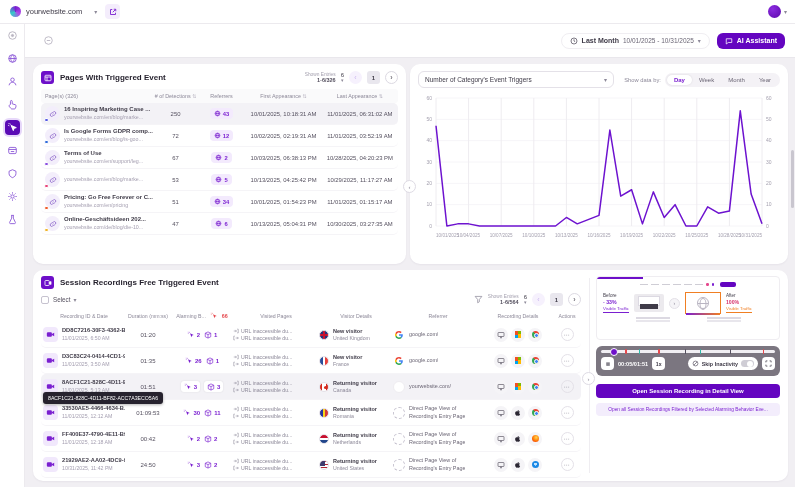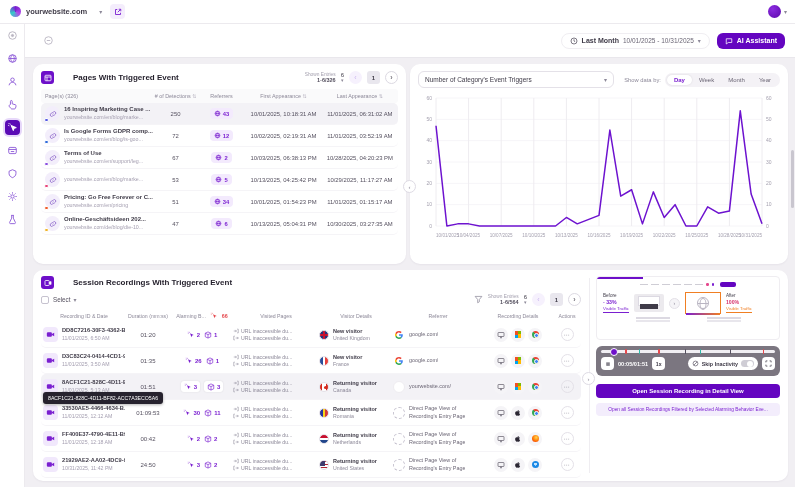--- a/index.html
+++ b/index.html
@@ -1,21 +1,21 @@
 <!DOCTYPE html>
 <html><head>
 <meta charset="utf-8">
 <style>
   *{box-sizing:border-box;margin:0;padding:0}
   html,body{width:795px;height:487px;background:#e9e7ec;font-family:"Liberation Sans",sans-serif;-webkit-font-smoothing:antialiased}
   .app{position:relative;width:795px;height:487px;background:#f1eff3;overflow:hidden}
   
   .topbar{position:absolute;left:0;top:0;width:795px;height:24px;background:#fff;border-bottom:1px solid #eceaee;display:flex;align-items:center;padding:0 8px;z-index:5}
   .logo{width:11px;height:11px;border-radius:50%;background:conic-gradient(#7a1fd0,#b14be8,#34d0c8,#7a1fd0);margin:0 5px 0 2px}
-  .sitename{font-size:7.5px;color:#3f3b48;font-weight:bold;margin-right:12px}
+  .sitename{font-size:7.5px;color:#3f3b48;font-weight:normal;margin-right:12px}
   .chev{font-size:6px;color:#8d8999}
   .extbtn{width:15px;height:15px;border-radius:4px;background:#f4edfc;display:flex;align-items:center;justify-content:center;margin-left:8px}
   .tspacer{flex:1}
   .avatar{width:13px;height:13px;border-radius:50%;background:radial-gradient(circle at 35% 30%,#8b2be0,#5c08ab);margin-right:3px}
   
   .sidebar{position:absolute;left:0;top:24px;width:25px;height:463px;background:#fff;border-right:1px solid #eceaee;display:flex;flex-direction:column;align-items:center;z-index:4}
   .sb-top{margin:6px 0 28px 0}
   .sb-ic{width:15px;height:15px;display:flex;align-items:center;justify-content:center;margin:4px 0;border-radius:4px}
   .sb-ic svg{width:11px;height:11px}
   .sb-ic.active{background:#5b0bb5;box-shadow:0 0 0 2px #e7d8fa}
@@ -29,21 +29,21 @@
   .hright{margin-left:auto;display:flex;align-items:center;gap:7px}
   .periodpill{display:flex;align-items:center;gap:4px;background:#fff;border:1px solid #f0eef2;border-radius:12px;padding:3px 8px}
   .period-label{font-size:7px;font-weight:bold;color:#3f3b48}
   .daterange{font-size:6.5px;color:#6b6675}
   .aibtn{background:#6405c0;color:#fff;border-radius:6px;padding:4px 8px;display:flex;align-items:center;gap:4px;font-size:7px;font-weight:bold}
   
   .card{position:absolute;background:#fff;border-radius:10px;box-shadow:0 1px 2px rgba(30,20,50,.05)}
   .pages-card{left:33px;top:64px;width:373px;height:200px;padding:7px 8px}
   .chart-card{left:410px;top:64px;width:378px;height:200px;padding:7px 8px}
   .rec-card{left:33px;top:270px;width:755px;height:211px;padding:6px 8px}
-  .cardhead{display:flex;align-items:center;gap:19px}
+  .cardhead{display:flex;align-items:center;gap:6px}
   .panelic{width:13px;height:13px;border-radius:3px;background:#6d0fc9;display:flex;align-items:center;justify-content:center;flex:none}
   .cardtitle{font-size:8px;font-weight:bold;color:#231f2b}
   .headright{margin-left:auto;display:flex;align-items:center;gap:5px}
   .shown{display:flex;flex-direction:column;align-items:flex-end;line-height:1.15}
   .shown i{font-style:normal;font-size:4.8px;color:#a39fae}
   .shown b{font-size:5.5px;color:#55505f;font-weight:bold}
   .psize{display:flex;flex-direction:column;align-items:center;font-size:6px;color:#3f3b48;line-height:1}
   .psize .chev{font-size:5px}
   .pgprev{width:13px;height:13px;border-radius:50%;background:#f6f1fd;color:#cbb7ee;display:flex;align-items:center;justify-content:center;font-size:7px}
   .pgnum{width:13px;height:13px;border-radius:3px;background:#e9e7ee;color:#3f3b48;display:flex;align-items:center;justify-content:center;font-size:6px;font-weight:bold}
@@ -532,21 +532,21 @@
   <span class="handle" style="left:403px;top:180px">‹</span>
 
   <div class="card rec-card">
     <div class="cardhead">
       <span class="panelic">
         <svg width="8" height="8" viewBox="0 0 16 16" fill="none" stroke="#fff" stroke-width="1.6">
             <rect x="2" y="3" width="8.5" height="10" rx="1.5"></rect>
             <path d="M10.5 7l3.5-2v6l-3.5-2z" fill="#fff"></path>
           </svg>
       </span>
-      <span class="cardtitle">Session Recordings With Triggered Event</span>
+      <span class="cardtitle">Session Recordings Free Triggered Event</span>
     </div>
     <div class="selectrow">
       <span class="cb"></span>
       <span class="selectlbl">Select</span>
       <span class="chev" style="margin-left:3px">▾</span>
       <div class="headright">
         <svg width="9" height="9" viewBox="0 0 16 16" fill="none" stroke="#8d8999" stroke-width="1.3">
             <path d="M2 2.5h12L9.5 8v4l-3 1.8V8z"></path>
           </svg>
         <span class="shown">

